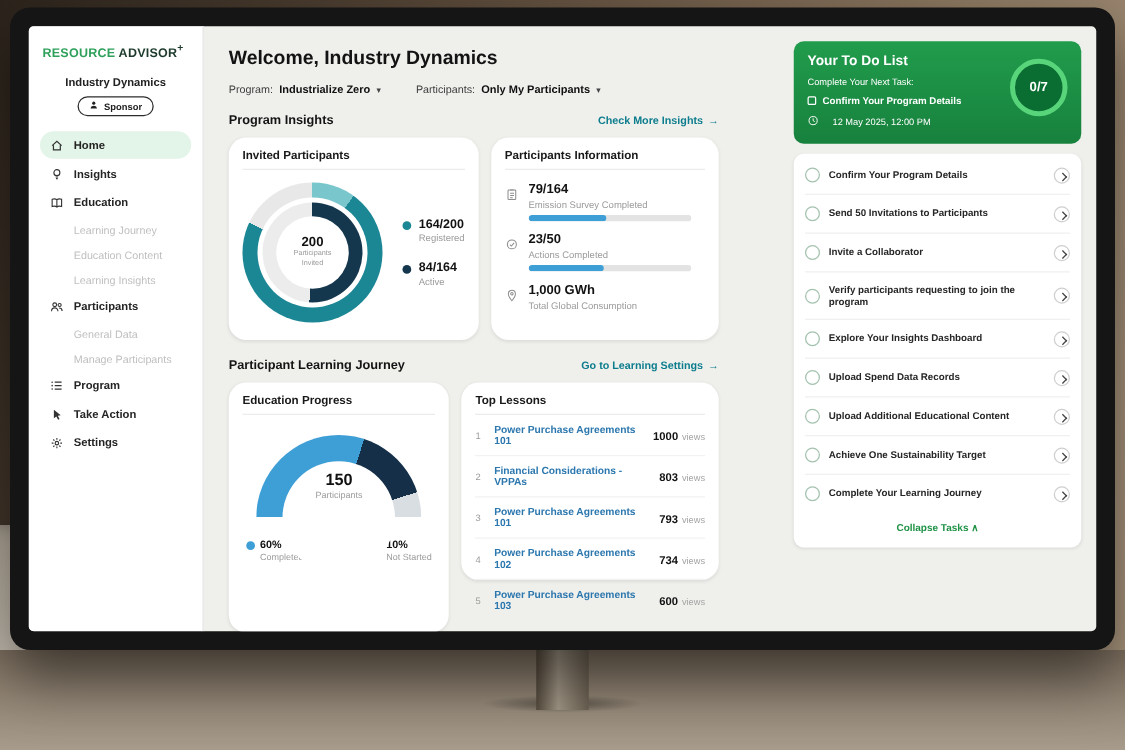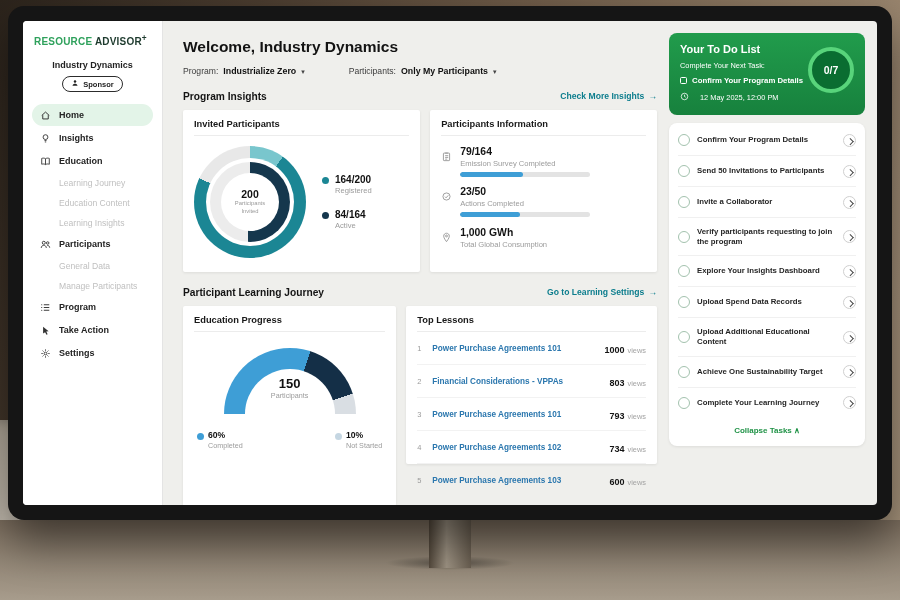--- a/index.html
+++ b/index.html
@@ -37,30 +37,30 @@
   .nav { display:flex; flex-direction:column; gap:1px; }
   .nav-item { display:flex; align-items:center; gap:7px; padding:5.5px 8px;
     border-radius:12px; font-size:9px; font-weight:bold; color:#242424; cursor:pointer; }
   .nav-item.active { background:#e3f4e8; }
   .nav-icon { width:12px; display:flex; color:#333; flex:none; }
   .nav-sub { padding:4.5px 8px 4.5px 27px; font-size:8.6px; color:#bfbfbf; cursor:pointer; }
 
   
   .main { flex:1; min-width:0; padding:8px 12px 0 20px; }
   .welcome { font-size:15.5px; font-weight:bold; color:#131313; margin-top:9px; }
-  .selectors { display:flex; gap:44px; margin-top:10px; }
+  .selectors { display:flex; gap:28px; margin-top:10px; }
   .sel { display:flex; gap:5px; align-items:baseline; font-size:8.6px; color:#3d3d3d; cursor:pointer; }
   .sel b { font-size:8.8px; color:#101010; }
   .chev-g { font-size:7px; color:#444; }
   .section { display:flex; justify-content:space-between; align-items:flex-start; margin-top:15px; }
   .section h2 { font-size:10.2px; color:#141414; }
   .link { font-size:8.6px; font-weight:bold; color:#0c7d8d; display:flex; gap:4px;
     align-items:center; cursor:pointer; }
   .cards { display:flex; gap:10px; margin-top:8px; }
-  .card { background:#fff; border-radius:2px; box-shadow:0 1px 3px rgba(0,0,0,.08);
+  .card { background:#fff; border-radius:14px; box-shadow:0 1px 3px rgba(0,0,0,.08);
     padding:9px 11px; }
   .card h3 { font-size:9.3px; color:#191919; padding-bottom:6px; border-bottom:1px solid #ececec; }
   #invited-card { flex:1.05; height:162px; }
   #info-card { flex:1; height:162px; }
   #edu-card { width:45%; height:200px; }
   #lessons-card { flex:1; height:158px; }
 
   .invited-body { display:flex; align-items:center; gap:16px; margin-top:10px; }
   .donut { position:relative; width:112px; height:112px; flex:none; }
   .donut-outer { position:absolute; inset:0; border-radius:50%;
@@ -101,22 +101,22 @@
   .edu-lab { font-size:7.2px; color:#9b9b9b; margin-top:1px; }
 
   .lesson { display:flex; align-items:center; gap:7px; padding:7px 0; border-bottom:1px solid #f2f2f2; }
   .lesson:last-child { border-bottom:none; }
   .l-rank { font-size:7.5px; color:#9b9b9b; width:8px; flex:none; }
   .l-name { flex:1; font-size:8.2px; color:#2b77ae; font-weight:bold; cursor:pointer; }
   .l-views { font-size:9px; font-weight:bold; color:#131313; }
   .l-suffix { font-size:7.4px; color:#a3a3a3; margin-left:3px; }
 
   
-  .todo-col { width:208px; flex:none; padding:12px 12px 0 0; display:flex;
-    flex-direction:column; height:100%; }
+  .todo-col { width:242px; flex:none; padding:12px 12px 0 0; display:flex;
+    flex-direction:column; height:100%;margin-left:48px; }
   .todo-green { background:linear-gradient(#219c4c,#17813d); border-radius:8px;
     padding:10px 11px 12px; color:#fff; position:relative; }
   .tg-title { font-size:11px; font-weight:bold; }
   .tg-sub { font-size:7.4px; margin-top:6px; }
   .tg-task { display:flex; gap:5px; margin-top:6px; width:140px; font-size:7.8px;
     font-weight:bold; line-height:1.3; align-items:flex-start; cursor:pointer; }
   .tg-check { width:7px; height:7px; border:1px solid #fff; border-radius:1.5px;
     margin-top:1px; flex:none; }
   .tg-due { display:flex; gap:11px; margin-top:6px; font-size:7.4px; align-items:center; }
   .ring { position:absolute; right:11px; top:14px; width:46px; height:46px; border-radius:50%;

